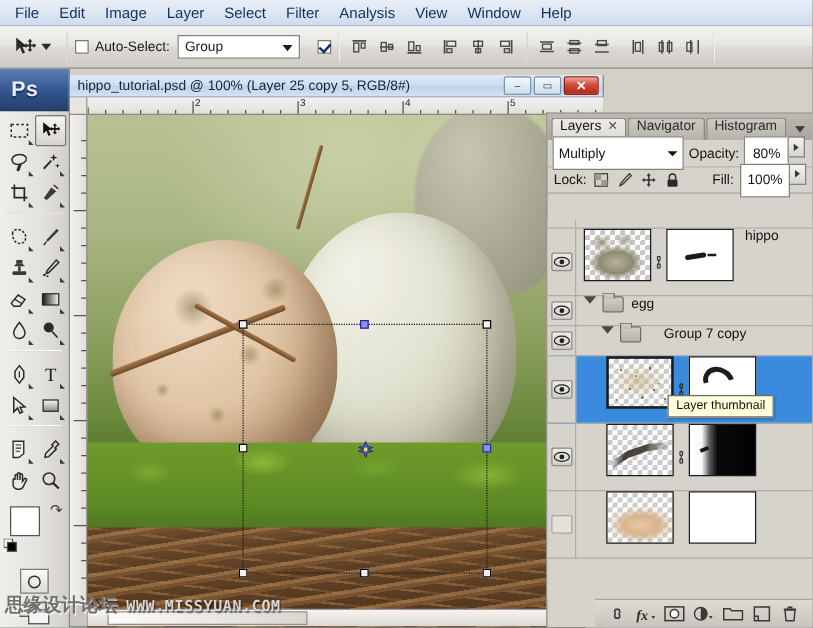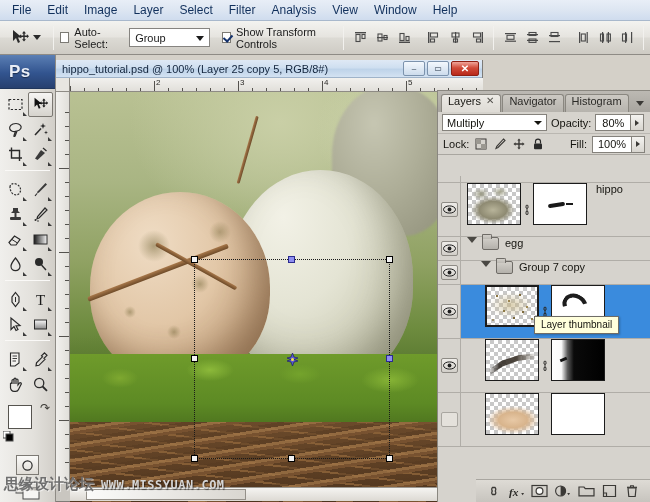--- a/index.html
+++ b/index.html
@@ -281,21 +281,21 @@
   .ptab .x { margin-left:5px; font-size:10px; color:#55534e; }
   .panel-menu-btn {
     margin-left:auto; margin-right:3px; margin-bottom:2px;
     width:14px; height:14px; display:flex; align-items:center; justify-content:center;
   }
   #blend-row {
     height:22px; display:flex; align-items:center; padding:0 4px; gap:4px;
     border-bottom:1px solid #bab7b1;
   }
   .sel-field {
-    height:17px; background:#fff; border:1px solid #85827c;
+    height:27px; background:#fff; border:1px solid #85827c;
     display:flex; align-items:center; padding-left:4px; font-size:11px;
     position:relative; color:#15140f;
   }
   .sel-field .dn {
     position:absolute; right:4px; top:50%; margin-top:-2px; width:0;height:0;
     border-left:4px solid transparent;border-right:4px solid transparent;border-top:4px solid #15140f;
   }
   .spin-btn {
     width:13px; height:17px; border:1px solid #85827c; border-left:0;
     background:linear-gradient(to bottom,#f4f3f0,#d8d5cf);
@@ -401,21 +401,20 @@
 
   <span class="chk"></span>
   <span class="opt-label">Auto-Select:</span>
   <div class="combo">
     <span>Group</span>
     <span class="arrow"></span>
   </div>
 
   <div style="width:14px"></div>
   <span class="chk on"></span>
-  <span class="opt-label">Show Transform Controls</span>
 
   <div class="opt-sep"></div>
 
   <div class="align-grp">
     <div class="align-btn">
       <svg width="15" height="15" viewBox="0 0 15 15">
           <rect x="2" y="2" width="11" height="1.4" fill="#4a4a4a"></rect>
           <rect x="3" y="4.5" width="4" height="7" fill="none" stroke="#4a4a4a" stroke-width="1.1"></rect>
           <rect x="9" y="4.5" width="3" height="4" fill="none" stroke="#4a4a4a" stroke-width="1.1"></rect>
         </svg>
@@ -976,21 +975,21 @@
         <span class="eye-inner">
           <svg width="13" height="9" viewBox="0 0 13 9">
               <ellipse cx="6.5" cy="4.5" rx="6" ry="3.6" fill="none" stroke="#1f1f1f" stroke-width="1"></ellipse>
               <circle cx="6.5" cy="4.5" r="1.9" fill="#1f1f1f"></circle>
             </svg>
         </span>
       </div>
       <span class="grp-indent" style="width:20px"></span>
       <span class="grp-tri"></span>
       <span class="folder"></span>
-      <span class="layer-name" style="margin-left:0">Group 7 copy</span>
+      <span class="layer-name" style="margin-left:12px">Group 7 copy</span>
     </div>
 
     <div class="layer-row selected">
       <div class="eye-box" style="background:#d6d3cd;">
         <span class="eye-inner">
           <svg width="13" height="9" viewBox="0 0 13 9">
               <ellipse cx="6.5" cy="4.5" rx="6" ry="3.6" fill="none" stroke="#1f1f1f" stroke-width="1"></ellipse>
               <circle cx="6.5" cy="4.5" r="1.9" fill="#1f1f1f"></circle>
             </svg>
         </span>

